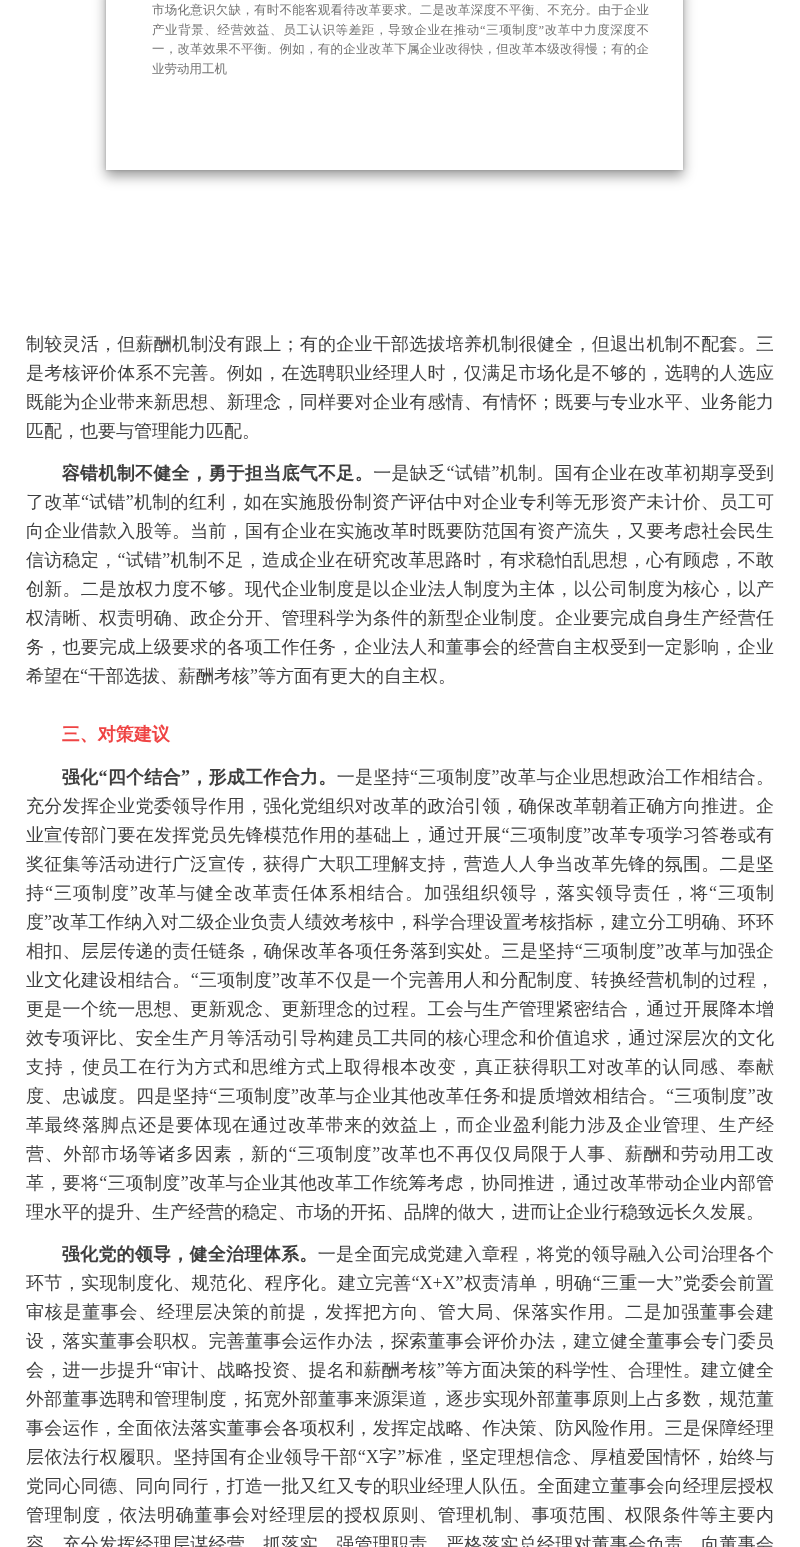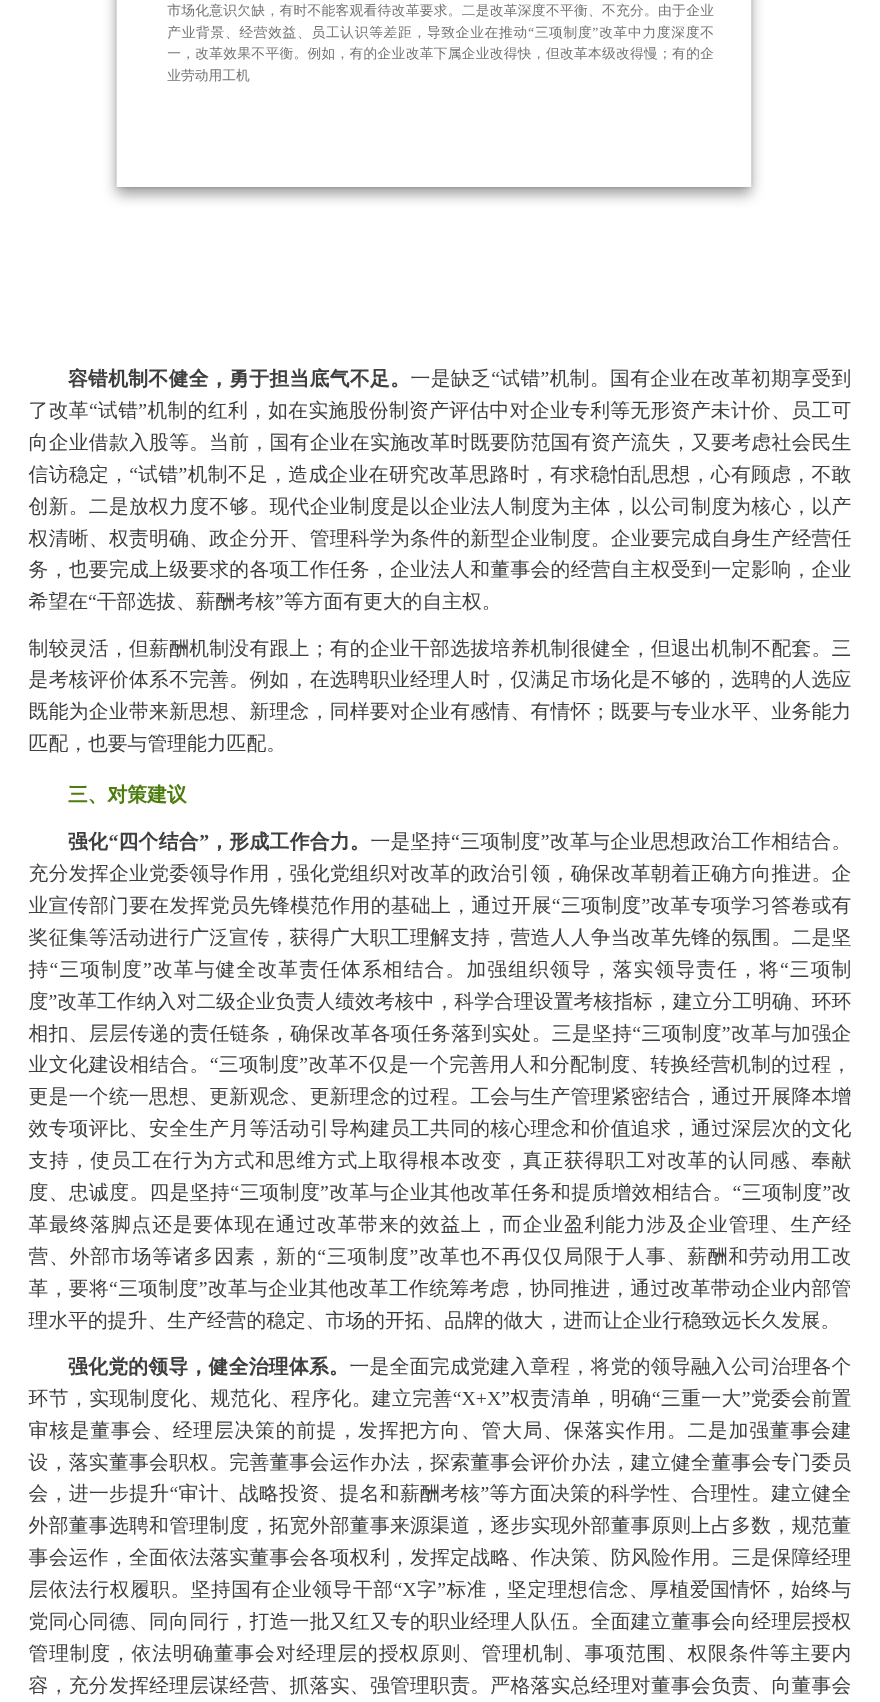--- a/index.html
+++ b/index.html
@@ -48,42 +48,42 @@
   }
   .para.indent {
     text-indent: 2em;
   }
   .para .lead {
     font-weight: bold;
   }
   .section-heading {
     font-size: 18px;
     font-weight: bold;
-    margin: 17px 0 14px 0;
+    margin: 29px 0 14px 0;
     text-indent: 2em;
-    color: #4d7c0f;
+    color: #ef4444;
   }
 </style>
 </head>
 <body>
 
 <div>
 
   <div class="preview-card">
     <p class="preview-text">市场化意识欠缺，有时不能客观看待改革要求。二是改革深度不平衡、不充分。由于企业产业背景、经营效益、员工认识等差距，导致企业在推动“三项制度”改革中力度深度不一，改革效果不平衡。例如，有的企业改革下属企业改得快，但改革本级改得慢；有的企业劳动用工机</p>
   </div>
 
   <div class="page-body">
 
+    <p class="para">
+      <span>制较灵活，但薪酬机制没有跟上；有的企业干部选拔培养机制很健全，但退出机制不配套。三是考核评价体系不完善。例如，在选聘职业经理人时，仅满足市场化是不够的，选聘的人选应既能为企业带来新思想、新理念，同样要对企业有感情、有情怀；既要与专业水平、业务能力匹配，也要与管理能力匹配。</span>
+    </p>
+
     <p class="para indent">
       <span class="lead">容错机制不健全，勇于担当底气不足。</span><span>一是缺乏“试错”机制。国有企业在改革初期享受到了改革“试错”机制的红利，如在实施股份制资产评估中对企业专利等无形资产未计价、员工可向企业借款入股等。当前，国有企业在实施改革时既要防范国有资产流失，又要考虑社会民生信访稳定，“试错”机制不足，造成企业在研究改革思路时，有求稳怕乱思想，心有顾虑，不敢创新。二是放权力度不够。现代企业制度是以企业法人制度为主体，以公司制度为核心，以产权清晰、权责明确、政企分开、管理科学为条件的新型企业制度。企业要完成自身生产经营任务，也要完成上级要求的各项工作任务，企业法人和董事会的经营自主权受到一定影响，企业希望在“干部选拔、薪酬考核”等方面有更大的自主权。</span>
-    </p>
-
-    <p class="para">
-      <span>制较灵活，但薪酬机制没有跟上；有的企业干部选拔培养机制很健全，但退出机制不配套。三是考核评价体系不完善。例如，在选聘职业经理人时，仅满足市场化是不够的，选聘的人选应既能为企业带来新思想、新理念，同样要对企业有感情、有情怀；既要与专业水平、业务能力匹配，也要与管理能力匹配。</span>
     </p>
 
     <h3 class="section-heading">三、对策建议</h3>
 
     <p class="para indent">
       <span class="lead">强化“四个结合”，形成工作合力。</span><span>一是坚持“三项制度”改革与企业思想政治工作相结合。充分发挥企业党委领导作用，强化党组织对改革的政治引领，确保改革朝着正确方向推进。企业宣传部门要在发挥党员先锋模范作用的基础上，通过开展“三项制度”改革专项学习答卷或有奖征集等活动进行广泛宣传，获得广大职工理解支持，营造人人争当改革先锋的氛围。二是坚持“三项制度”改革与健全改革责任体系相结合。加强组织领导，落实领导责任，将“三项制度”改革工作纳入对二级企业负责人绩效考核中，科学合理设置考核指标，建立分工明确、环环相扣、层层传递的责任链条，确保改革各项任务落到实处。三是坚持“三项制度”改革与加强企业文化建设相结合。“三项制度”改革不仅是一个完善用人和分配制度、转换经营机制的过程，更是一个统一思想、更新观念、更新理念的过程。工会与生产管理紧密结合，通过开展降本增效专项评比、安全生产月等活动引导构建员工共同的核心理念和价值追求，通过深层次的文化支持，使员工在行为方式和思维方式上取得根本改变，真正获得职工对改革的认同感、奉献度、忠诚度。四是坚持“三项制度”改革与企业其他改革任务和提质增效相结合。“三项制度”改革最终落脚点还是要体现在通过改革带来的效益上，而企业盈利能力涉及企业管理、生产经营、外部市场等诸多因素，新的“三项制度”改革也不再仅仅局限于人事、薪酬和劳动用工改革，要将“三项制度”改革与企业其他改革工作统筹考虑，协同推进，通过改革带动企业内部管理水平的提升、生产经营的稳定、市场的开拓、品牌的做大，进而让企业行稳致远长久发展。</span>
     </p>
 
     <p class="para indent">
       <span class="lead">强化党的领导，健全治理体系。</span><span>一是全面完成党建入章程，将党的领导融入公司治理各个环节，实现制度化、规范化、程序化。建立完善“X+X”权责清单，明确“三重一大”党委会前置审核是董事会、经理层决策的前提，发挥把方向、管大局、保落实作用。二是加强董事会建设，落实董事会职权。完善董事会运作办法，探索董事会评价办法，建立健全董事会专门委员会，进一步提升“审计、战略投资、提名和薪酬考核”等方面决策的科学性、合理性。建立健全外部董事选聘和管理制度，拓宽外部董事来源渠道，逐步实现外部董事原则上占多数，规范董事会运作，全面依法落实董事会各项权利，发挥定战略、作决策、防风险作用。三是保障经理层依法行权履职。坚持国有企业领导干部“X字”标准，坚定理想信念、厚植爱国情怀，始终与党同心同德、同向同行，打造一批又红又专的职业经理人队伍。全面建立董事会向经理层授权管理制度，依法明确董事会对经理层的授权原则、管理机制、事项范围、权限条件等主要内容，充分发挥经理层谋经营、抓落实、强管理职责。严格落实总经理对董事会负责、向董事会报告的工作机制，强X作监督，为经理层开展工作创造条件。进一步简化实施市场化职业</span>

